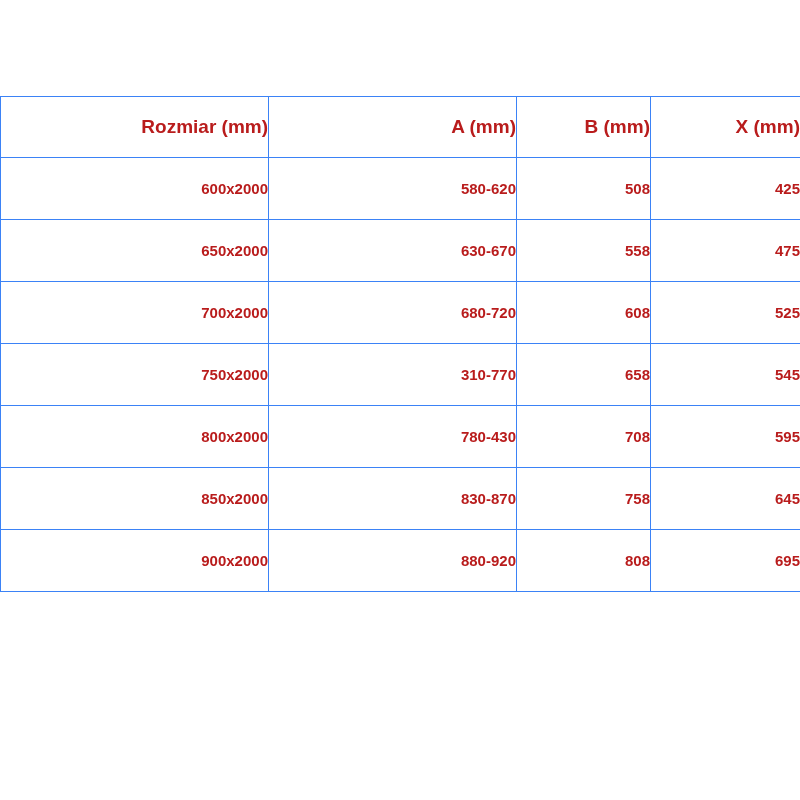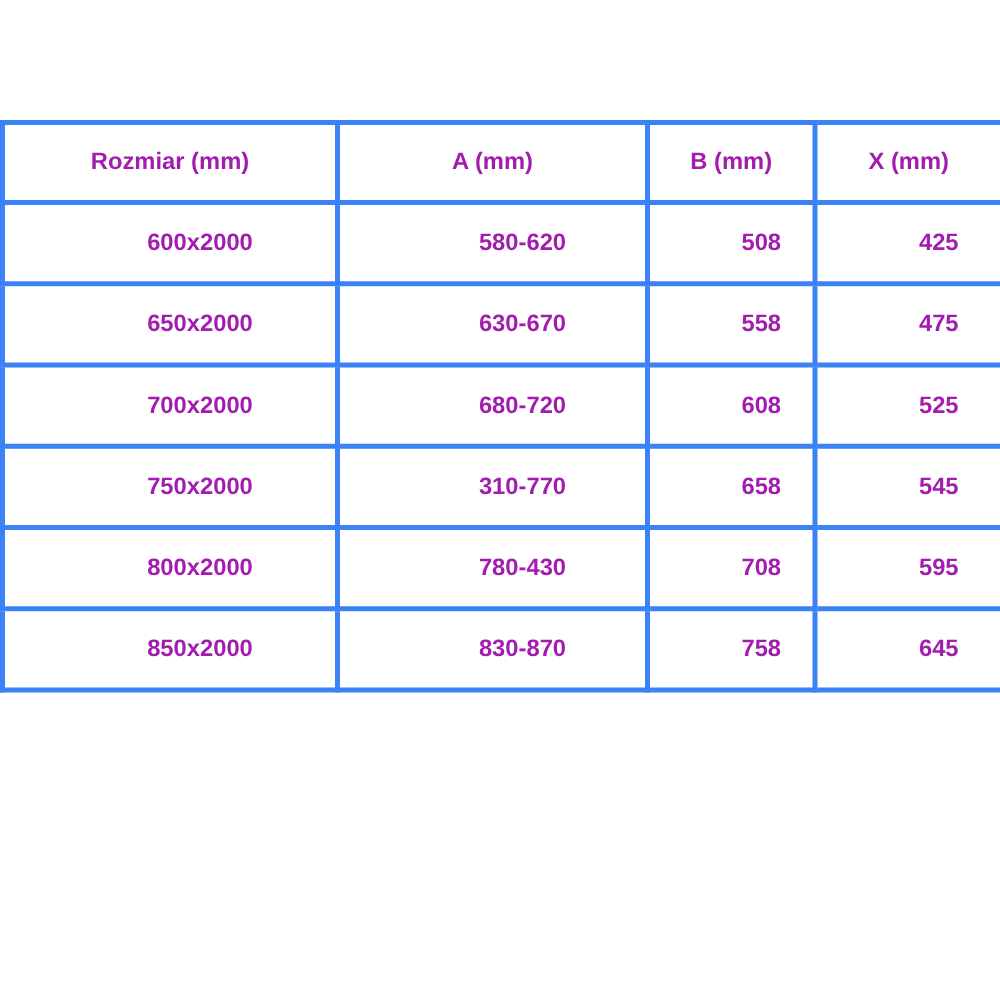--- a/index.html
+++ b/index.html
@@ -24,34 +24,34 @@
     top: 96px;
     width: 800px;
   }
   table.size-table {
     border-collapse: collapse;
     width: 800px;
     table-layout: fixed;
   }
   table.size-table th,
   table.size-table td {
-    border: 4px solid #3b82f6;
-    text-align: center;
+    border: 1px solid #3b82f6;
+    text-align: right;
     vertical-align: middle;
     font-weight: bold;
-    color: #a21caf;
+    color: #b91c1c;
     padding: 0;
   }
   table.size-table thead th {
     height: 60px;
     font-size: 19px;
   }
   table.size-table tbody td {
     height: 61px;
-    font-size: 19px;
+    font-size: 15px;
     padding-left: 48px;
   }
   
   col.c0 { width: 268px; }
   col.c1 { width: 248px; }
   col.c2 { width: 134px; }
   col.c3 { width: 150px; }
 
   
 </style>
@@ -105,16 +105,22 @@
           <td>780-430</td>
           <td>708</td>
           <td>595</td>
         </tr>
         <tr>
           <td>850x2000</td>
           <td>830-870</td>
           <td>758</td>
           <td>645</td>
         </tr>
+        <tr>
+          <td>900x2000</td>
+          <td>880-920</td>
+          <td>808</td>
+          <td>695</td>
+        </tr>
       </tbody>
     </table>
   </div>
 </div>
 
 </body></html>

